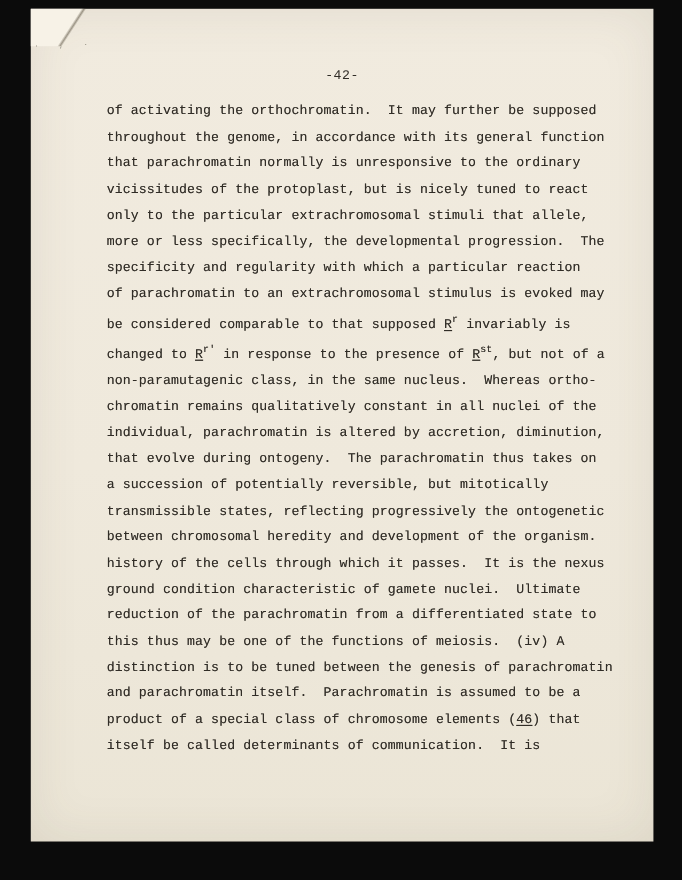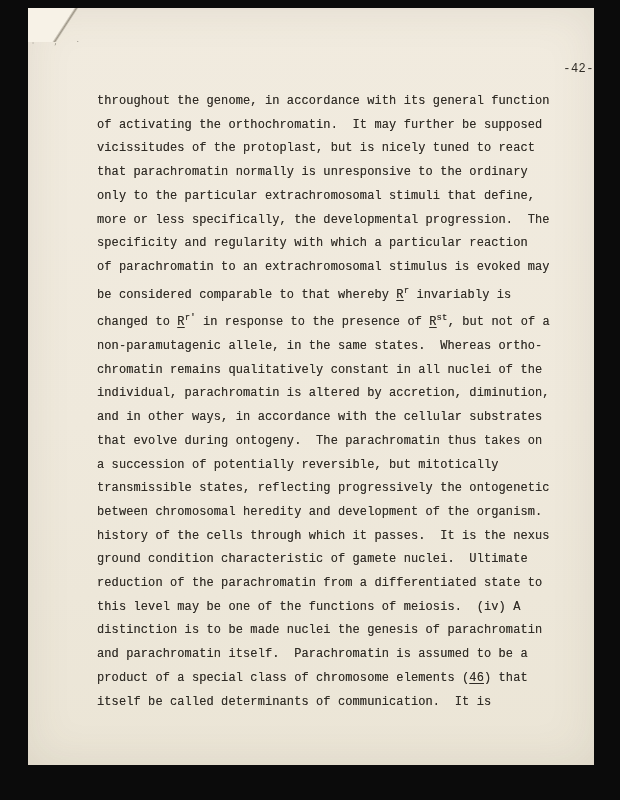--- a/index.html
+++ b/index.html
@@ -32,21 +32,21 @@
     pointer-events:none;
   }
   .margin-specks{
     position:absolute;left:3px;top:30px;
     color:#6e6a60;font-size:7px;letter-spacing:7px;
     transform:rotate(-2deg);
     opacity:.75;
   }
   .page-number{
     position:absolute;top:54px;left:0;width:100%;
-    text-align:right;
+    text-align:center;
     color:var(--ink);
     font-size:12px;
     letter-spacing:.5px;
   }
   .doc-body{
     position:absolute;left:69px;top:82px;width:478px;
   }
   .line{
     white-space:pre;
     font-size:12px;
@@ -66,41 +66,40 @@
 </style>
 </head>
 <body>
 
 <div class="scan">
   <div class="paper">
     <div class="corner-fold"></div>
     <div class="margin-specks">· ‚ ·</div>
     <div class="page-number">-42-</div>
     <div class="doc-body">
+        <div class="line"><span>of activating the orthochromatin.  It may further be supposed</span></div>
         <div class="line"><span>throughout the genome, in accordance with its general function</span></div>
-        <div class="line"><span>of activating the orthochromatin.  It may further be supposed</span></div>
+        <div class="line"><span>that parachromatin normally is unresponsive to the ordinary</span></div>
         <div class="line"><span>vicissitudes of the protoplast, but is nicely tuned to react</span></div>
-        <div class="line"><span>that parachromatin normally is unresponsive to the ordinary</span></div>
-        <div class="line"><span>only to the particular extrachromosomal stimuli that define,</span></div>
+        <div class="line"><span>only to the particular extrachromosomal stimuli that allele,</span></div>
         <div class="line"><span>more or less specifically, the developmental progression.  The</span></div>
         <div class="line"><span>specificity and regularity with which a particular reaction</span></div>
         <div class="line"><span>of parachromatin to an extrachromosomal stimulus is evoked may</span></div>
-        <div class="line"><span>be considered comparable to that whereby </span><span class="u">R</span><span class="sup">r</span><span> invariably is</span></div>
+        <div class="line"><span>be considered comparable to that supposed </span><span class="u">R</span><span class="sup">r</span><span> invariably is</span></div>
         <div class="line"><span>changed to </span><span class="u">R</span><span class="sup">r'</span><span> in response to the presence of </span><span class="u">R</span><span class="sup">st</span><span>, but not of a</span></div>
-        <div class="line"><span>non-paramutagenic allele, in the same states.  Whereas ortho-</span></div>
+        <div class="line"><span>non-paramutagenic class, in the same nucleus.  Whereas ortho-</span></div>
         <div class="line"><span>chromatin remains qualitatively constant in all nuclei of the</span></div>
         <div class="line"><span>individual, parachromatin is altered by accretion, diminution,</span></div>
-        <div class="line"><span>and in other ways, in accordance with the cellular substrates</span></div>
         <div class="line"><span>that evolve during ontogeny.  The parachromatin thus takes on</span></div>
         <div class="line"><span>a succession of potentially reversible, but mitotically</span></div>
         <div class="line"><span>transmissible states, reflecting progressively the ontogenetic</span></div>
         <div class="line"><span>between chromosomal heredity and development of the organism.</span></div>
         <div class="line"><span>history of the cells through which it passes.  It is the nexus</span></div>
         <div class="line"><span>ground condition characteristic of gamete nuclei.  Ultimate</span></div>
         <div class="line"><span>reduction of the parachromatin from a differentiated state to</span></div>
-        <div class="line"><span>this level may be one of the functions of meiosis.  (iv) A</span></div>
-        <div class="line"><span>distinction is to be made nuclei the genesis of parachromatin</span></div>
+        <div class="line"><span>this thus may be one of the functions of meiosis.  (iv) A</span></div>
+        <div class="line"><span>distinction is to be tuned between the genesis of parachromatin</span></div>
         <div class="line"><span>and parachromatin itself.  Parachromatin is assumed to be a</span></div>
         <div class="line"><span>product of a special class of chromosome elements (</span><span class="u">46</span><span>) that</span></div>
         <div class="line"><span>itself be called determinants of communication.  It is</span></div>
       </div>
   </div>
 </div>
 
 </body></html>

